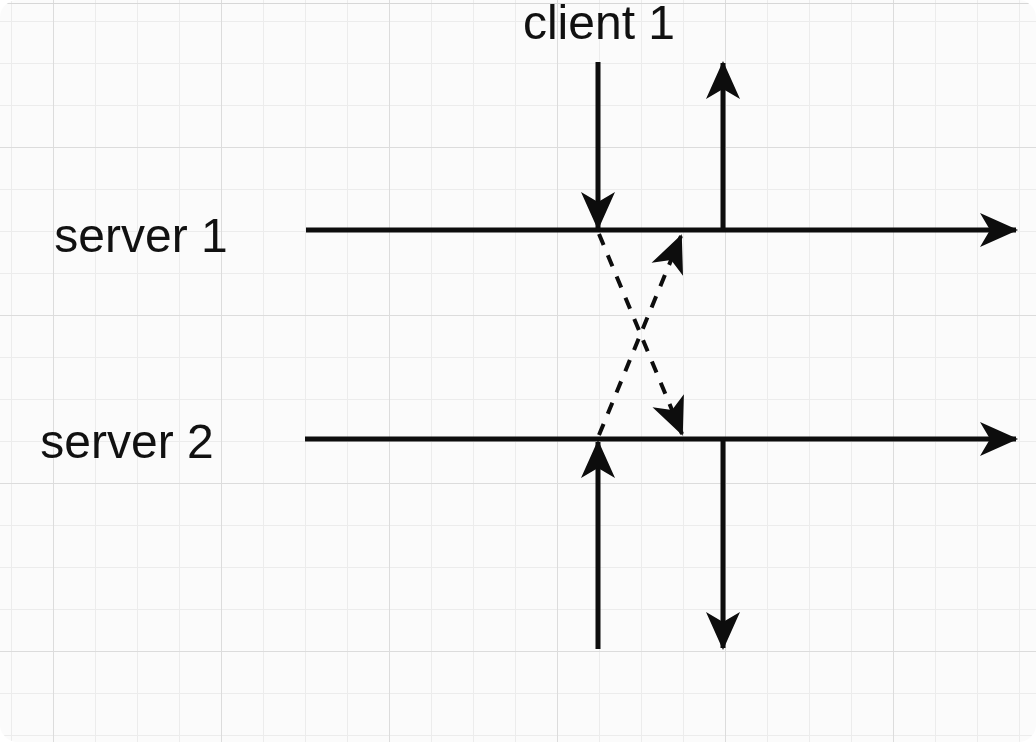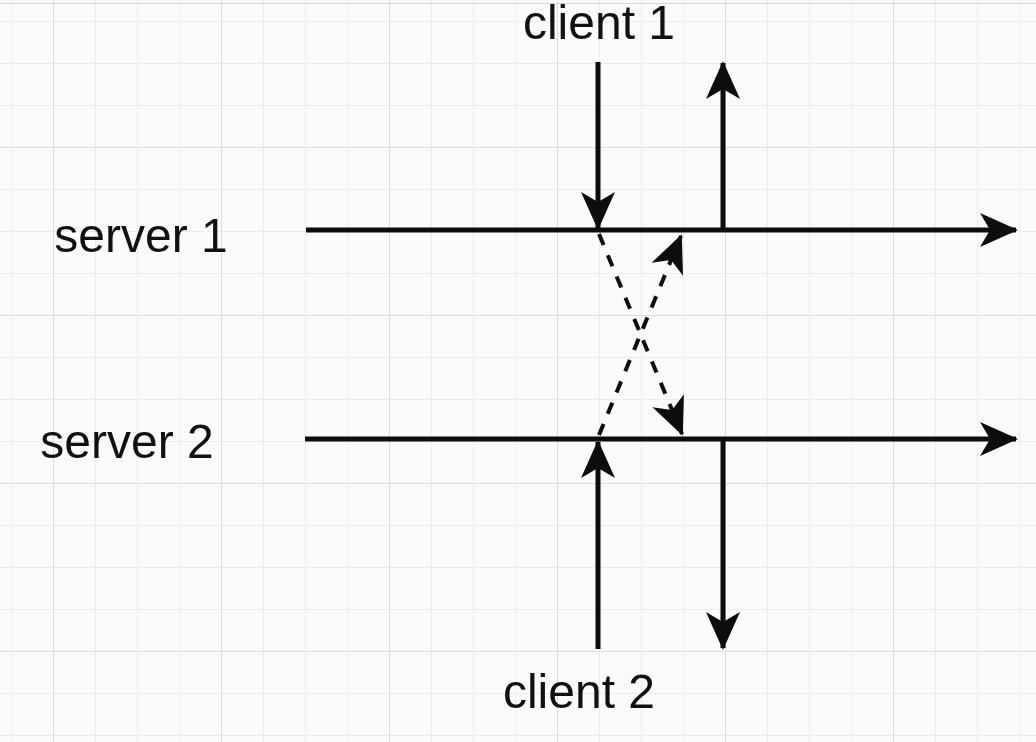--- a/index.html
+++ b/index.html
@@ -14,20 +14,21 @@
     overflow: hidden;
     background-color: #fbfbfb;
     
     background-image:
       linear-gradient(to right, #dcdcdc 1px, transparent 1px),
       linear-gradient(to bottom, #dcdcdc 1px, transparent 1px),
       linear-gradient(to right, #ececec 1px, transparent 1px),
       linear-gradient(to bottom, #ececec 1px, transparent 1px);
     background-size: 168px 168px, 168px 168px, 42px 42px, 42px 42px;
     background-position: 53px 147px, 53px 147px, 11px 21px, 11px 21px;
+    border-radius: 18px;
   }
   .stage::before {
     
     content: "";
     position: absolute;
     left: 0; right: 0; top: 3px;
     height: 1px;
     background: #d7d7d7;
   }
   svg.diagram {
@@ -78,15 +79,14 @@
         <line x1="598" y1="649" x2="598" y2="442" class="solid" stroke="#0d0d0d" marker-end="url(#arrow-classic)"></line>
         <line x1="723" y1="437" x2="723" y2="648" class="solid" stroke="#0d0d0d" marker-end="url(#arrow-classic)"></line>
         <line x1="599" y1="234" x2="682" y2="434" class="dashed" stroke="#0d0d0d" marker-end="url(#arrow-classic)"></line>
         <line x1="599" y1="435" x2="681" y2="236" class="dashed" stroke="#0d0d0d" marker-end="url(#arrow-classic)"></line>
       </g>
   </svg>
   <div class="labels-layer">
       <div class="diagram-label" style="left: 599px; top: 23px; color: rgb(17, 17, 17);">client 1</div>
       <div class="diagram-label" style="left: 141px; top: 236px; color: rgb(17, 17, 17);">server 1</div>
       <div class="diagram-label" style="left: 127px; top: 442px; color: rgb(17, 17, 17);">server 2</div>
-      <div class="diagram-label" style="left: 579px; top: 692px; color: rgb(17, 17, 17);">client 2</div>
     </div>
 </div>
 
 </body></html>

